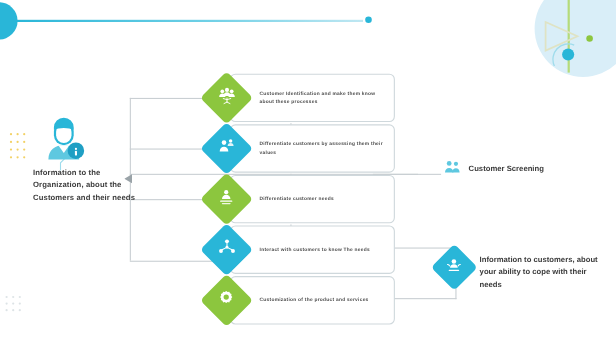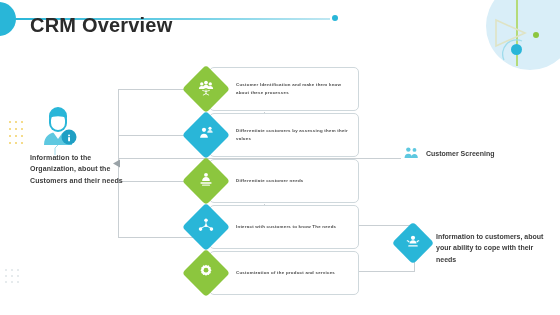--- a/index.html
+++ b/index.html
@@ -151,21 +151,20 @@
         <circle cx="2" cy="8" r="1"></circle>
           <circle cx="8" cy="8" r="1"></circle>
           <circle cx="14" cy="8" r="1"></circle>
         <circle cx="2" cy="14" r="1"></circle>
           <circle cx="8" cy="14" r="1"></circle>
           <circle cx="14" cy="14" r="1"></circle>
       </g>
     </svg>
   </div>
 
-  <div class="title">CRM Overview</div>
 
   <div class="ln lnv" style="left:118px;top:89px;height:148px;"></div>
   <div class="ln lnh" style="left:118px;top:89px;width:80px;"></div>
   <div class="ln lnh" style="left:118px;top:135px;width:80px;"></div>
   <div class="ln lnh" style="left:118px;top:181px;width:80px;"></div>
   <div class="ln lnh" style="left:118px;top:237px;width:80px;"></div>
 
   <div class="ln lnh" style="left:118px;top:158px;width:262px;"></div>
   <div class="deco" style="left:113px;top:154px;">
     <svg width="8" height="9" viewBox="0 0 8 9">

